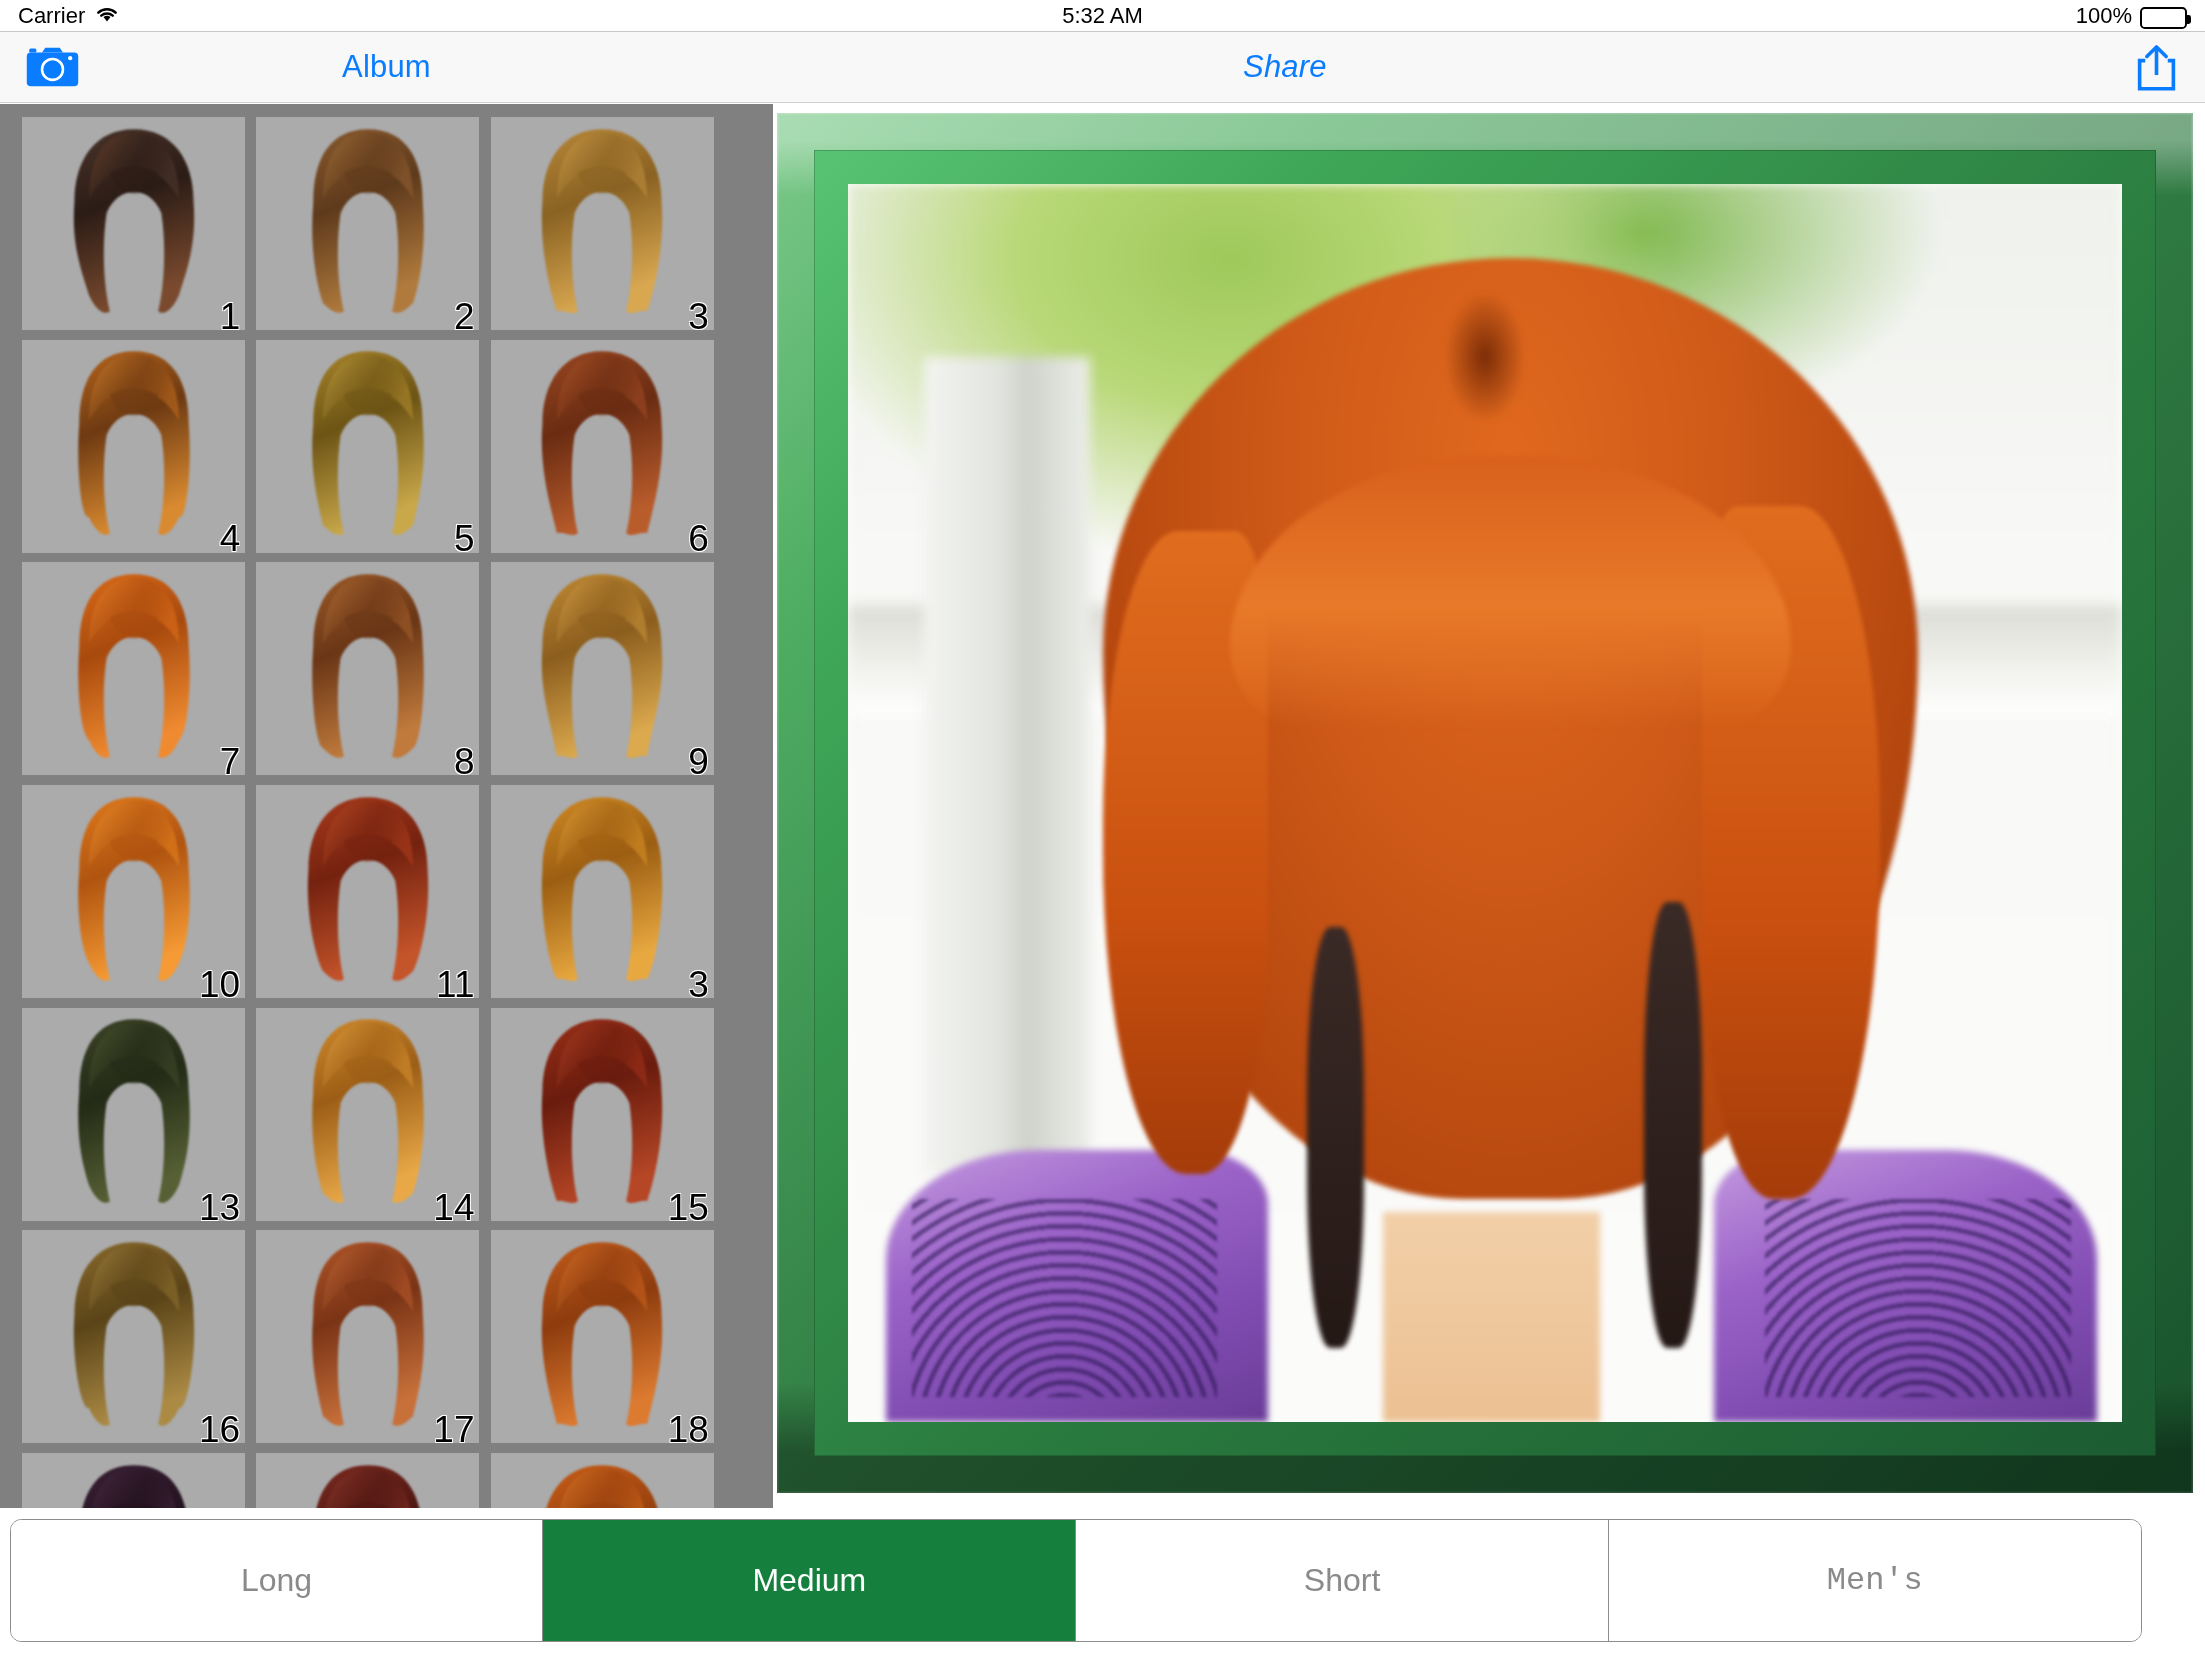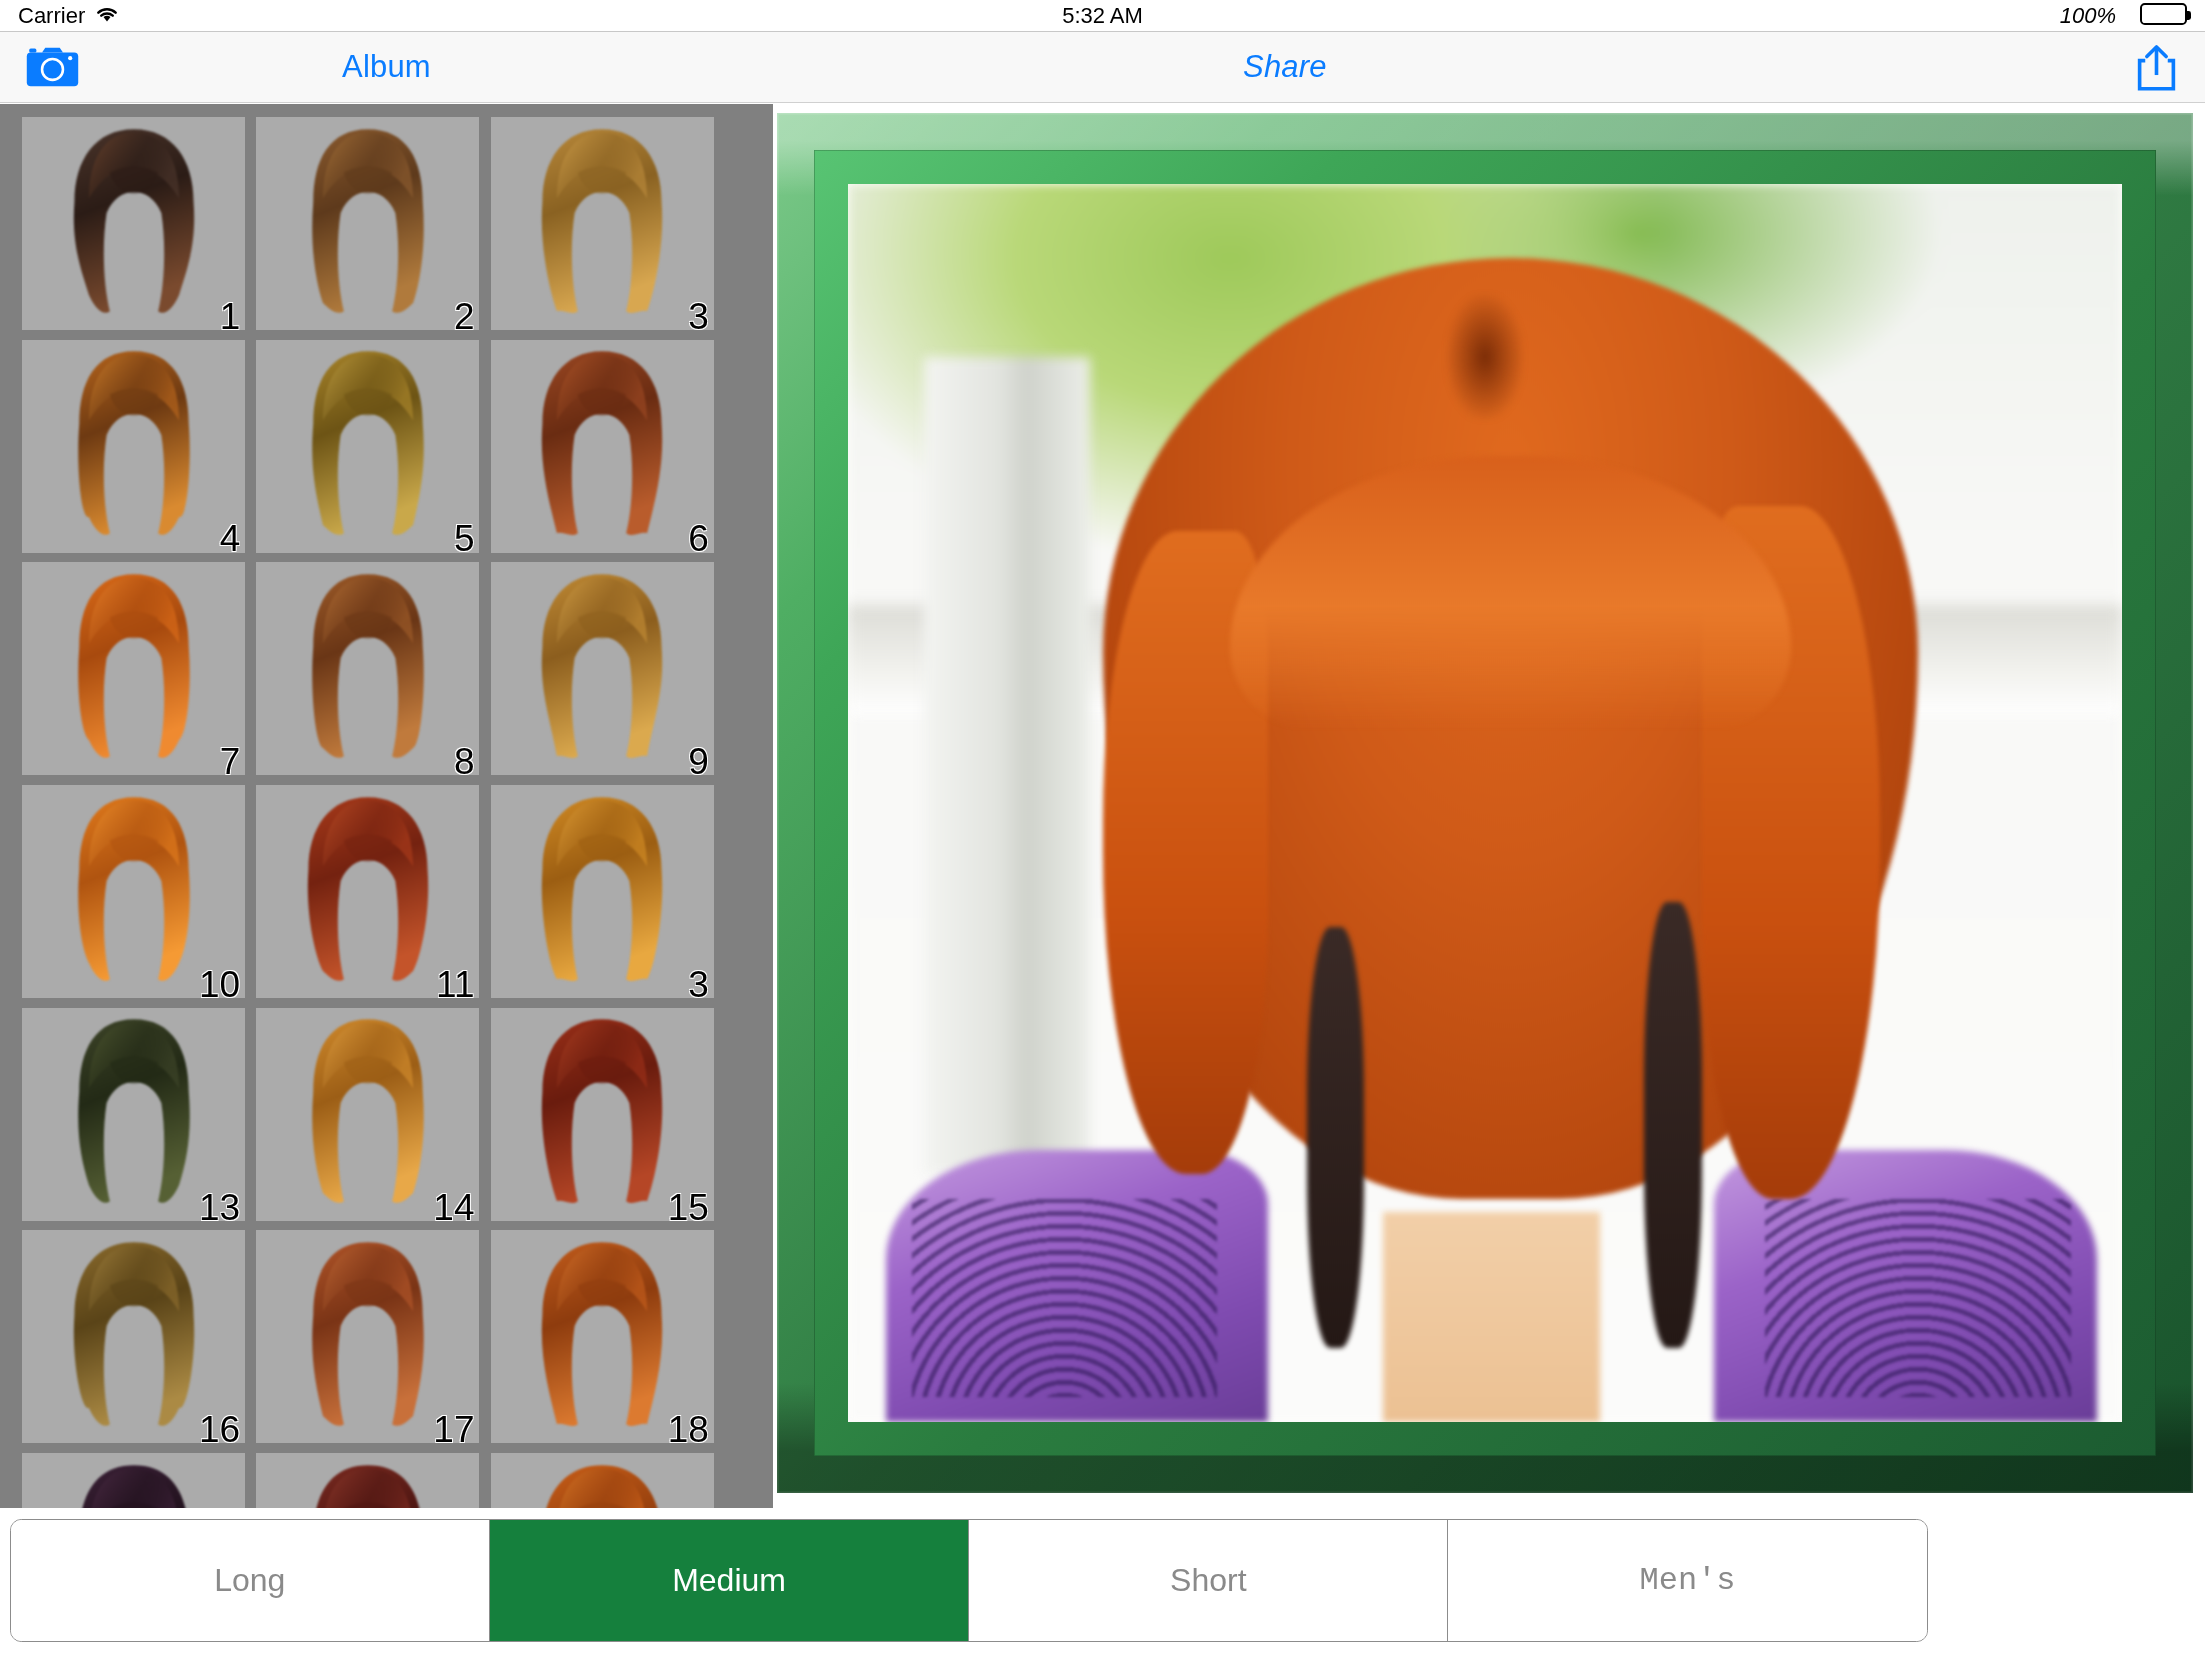--- a/index.html
+++ b/index.html
@@ -14,21 +14,21 @@
   #status-bar {
     position: absolute; top:0; left:0;
     width: 2205px; height: 32px;
     background: #ffffff;
     border-bottom: 0.8px solid #c8c8c8;
     display: flex; align-items: center;
     font-size: 22px; color: #000;
   }
   #status-left { position:absolute; left: 18px; display:flex; gap:9.7px; }
   #status-center { position:absolute; left:0; width:2205px; text-align:center; font-weight:400; }
-  #status-right { position:absolute; right: 18px; display:flex; align-items:flex-start; gap:24px;font-style:italic; }
+  #status-right { position:absolute; right: 18px; display:flex; align-items:flex-end; gap:8px; }
   .wifi-icon { display:inline-block; width:24px; height:19.4px; position:relative; top:1.6px; }
   .battery-shell {
     width: 47px; height: 22px; border: 2.4px solid #000; border-radius:4.8px;
     position: relative; padding: 2.4px; display:inline-block;
   }
   .battery-fill { width: 100%; height: 100%; background:#000; border-radius:0.8px; }
   .battery-nub {
     position:absolute; right:-5.7px; top: 6.5px; width: 4px; height: 9px;
     background:#000; border-radius: 0 2.4px 2.4px 0;
   }
@@ -207,21 +207,21 @@
   .hair-side-l { left:20%; top:28%; width:13%; height:52%; border-radius:45% 20% 40% 50%; }
   .hair-side-r { right:19%; top:26%; width:14%; height:56%; border-radius:20% 45% 50% 40%; }
   .dark-lock-l { position:absolute; left:36%; top:60%; width:4.5%; height:34%;
     background: linear-gradient(to bottom,#3a2a26,#241815); filter: blur(2.4px); border-radius:40%;}
   .dark-lock-r { position:absolute; right:33%; top:58%; width:4.5%; height:36%;
     background: linear-gradient(to bottom,#3a2a26,#241815); filter: blur(2.4px); border-radius:40%;}
 
   
   #tab-bar {
     position:absolute; left:9.7px; bottom:11.3px;
-    width: 1918px; height: 123px;
+    width: 2132px; height: 123px;
     border: 1.6px solid #8c8c8c;
     border-radius: 11.3px;
     display:flex; overflow:hidden;
     background:#fff;
   }
   .tab {
     flex:1 1 0; display:flex; align-items:center; justify-content:center;
     font-size: 32px; color:#8a8a8a;
     border-right: 1.6px solid #8c8c8c;
     background:#ffffff; cursor:pointer;

